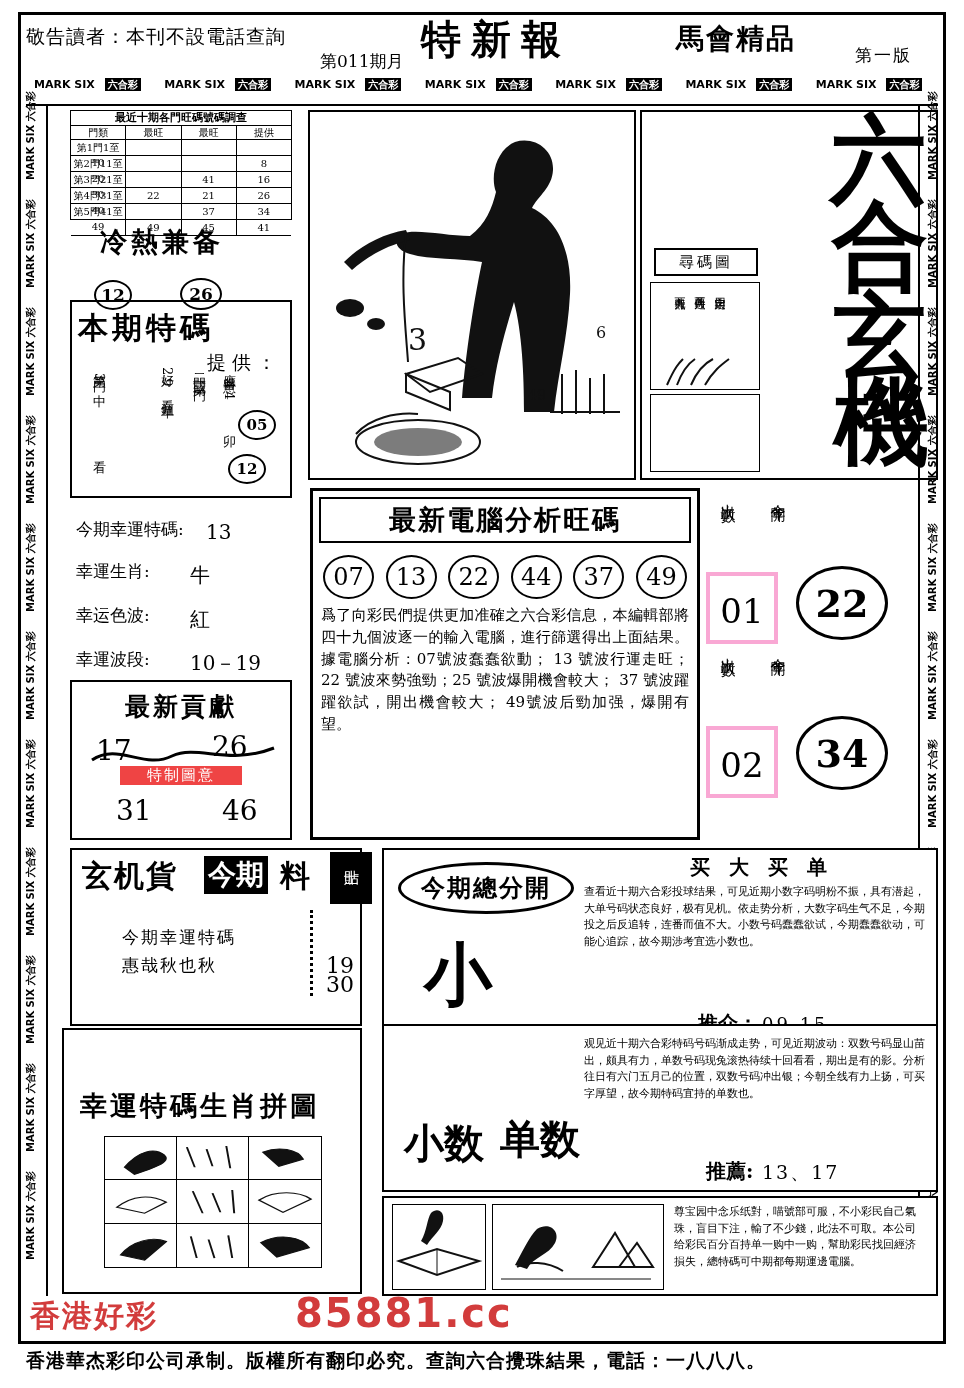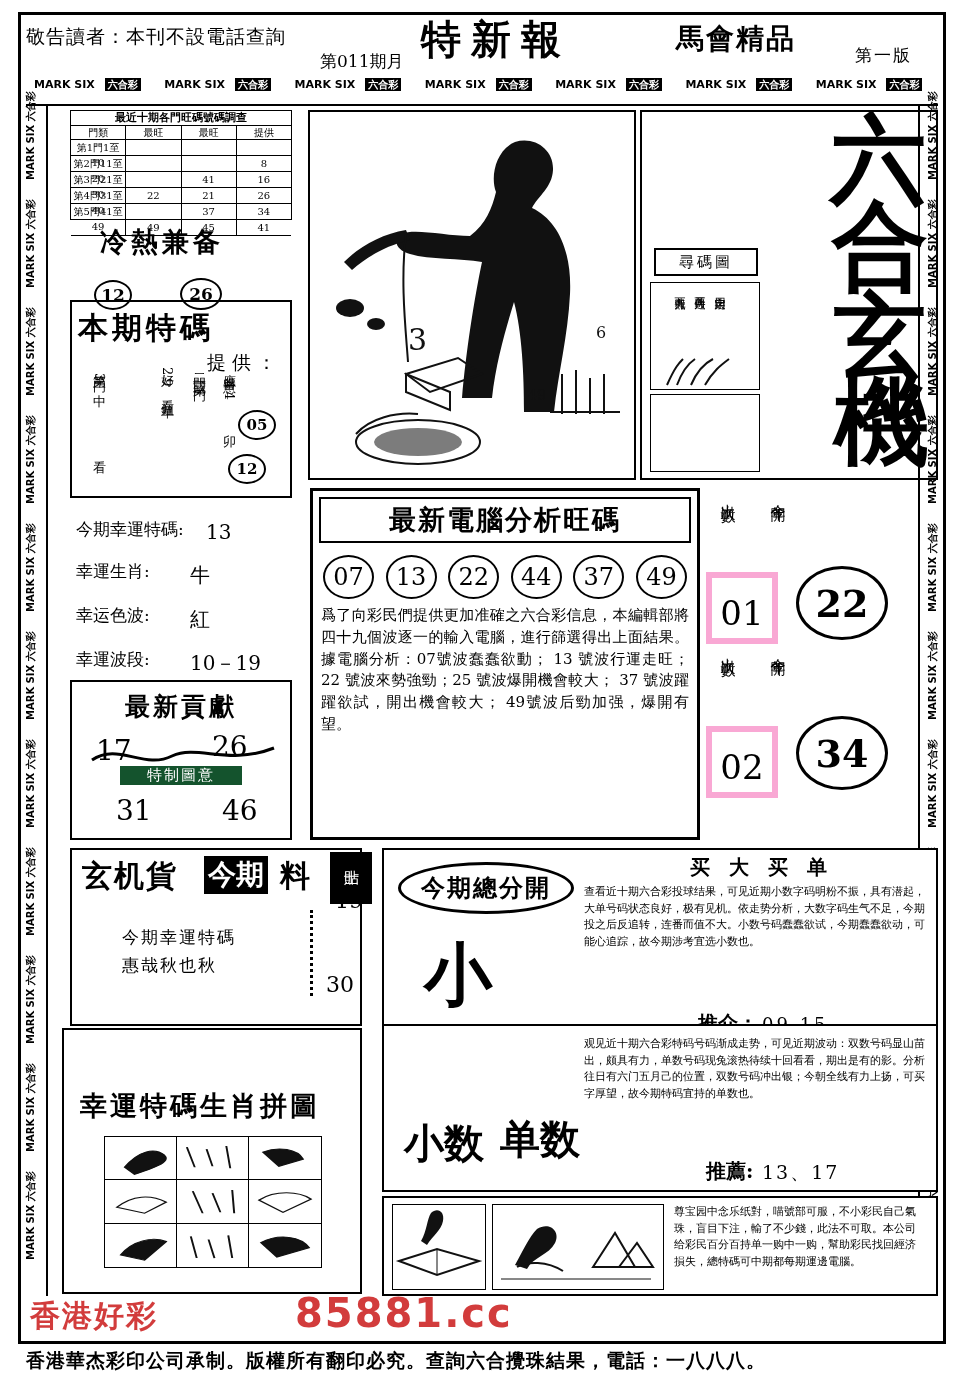--- a/index.html
+++ b/index.html
@@ -66,21 +66,21 @@
   .illus{position:absolute;left:308px;top:110px;width:328px;height:370px;border:2px solid #000;box-sizing:border-box;}
   .bigbrush{position:absolute;left:640px;top:110px;width:298px;height:370px;border:2px solid #000;box-sizing:border-box;}
   .bigbrush .ch{position:absolute;font-family:"DejaVu Serif","Liberation Serif",serif;font-weight:bold;color:#000;}
 
   .analysis{position:absolute;left:310px;top:488px;width:390px;height:352px;border:3px solid #000;box-sizing:border-box;padding:6px;}
   .analysis .ttl{border:2px solid #000;text-align:center;font-size:27px;font-weight:bold;font-family:"DejaVu Serif","Liberation Serif",serif;letter-spacing:2px;padding:3px 0;}
   .balls{display:flex;justify-content:space-between;margin:12px 4px 6px;}
   .ball{width:47px;height:40px;border:2px solid #000;border-radius:50%;display:flex;align-items:center;justify-content:center;font-size:24px;font-family:"DejaVu Serif","Liberation Serif",serif;}
   .analysis p{margin:4px 2px;font-size:15px;line-height:1.45;font-family:"DejaVu Serif","Liberation Serif",serif;text-align:justify;}
 
-  .statbox{position:absolute;border:6px solid #f9a8d4;box-sizing:border-box;}
+  .statbox{position:absolute;border:4px solid #f9a8d4;box-sizing:border-box;}
   .statlab{position:absolute;font-size:15px;font-family:"DejaVu Serif","Liberation Serif",serif;writing-mode:vertical-rl;letter-spacing:2px;}
 
   .oval{border:3px solid #000;border-radius:50%;display:flex;align-items:center;justify-content:center;font-family:"DejaVu Serif","Liberation Serif",serif;font-weight:bold;}
 
   .brushtxt{font-family:"DejaVu Serif","Liberation Serif",serif;font-weight:bold;}
   .handwrite{font-family:"DejaVu Serif","Liberation Serif",serif;font-size:11px;line-height:1.5;}
 
   .footer{position:absolute;left:26px;top:1348px;width:912px;font-size:19px;font-family:"DejaVu Serif","Liberation Serif",serif;font-weight:bold;letter-spacing:1px;white-space:nowrap;}
   .wm{position:absolute;left:30px;top:1296px;font-size:30px;font-weight:bold;color:#d23c3c;font-family:"DejaVu Serif","Liberation Serif",serif;letter-spacing:2px;}
   .wm2{position:absolute;left:295px;top:1290px;font-size:40px;font-weight:bold;color:#d23c3c;font-family:"DejaVu Sans","Liberation Sans",sans-serif;letter-spacing:2px;}
@@ -215,39 +215,39 @@
       <div class="kv" style="left: 76px; top: 648px;">幸運波段:</div>
       <div class="kv kvval" style="left: 190px; top: 650px;">10－19</div>
     </div>
 
   <div class="newcontrib">
     <h3>最新貢獻</h3>
     <div style="position:absolute;left:24px;top:52px;font-size:28px;" class="hx">17</div>
     <div style="position:absolute;left:140px;top:48px;font-size:28px;" class="hx">26</div>
     <div style="position:absolute;left:44px;top:112px;font-size:28px;" class="hx">31</div>
     <div style="position:absolute;left:150px;top:112px;font-size:28px;" class="hx">46</div>
-    <div style="position:absolute;left:48px;top:84px;width:122px;background:#14532d;color:#fff;font-size:15px;letter-spacing:2px;" class="hx">特制圖意</div>
+    <div style="position:absolute;left:48px;top:84px;width:122px;background:#ef4444;color:#fff;font-size:15px;letter-spacing:2px;" class="hx">特制圖意</div>
     <svg style="position:absolute;left:16px;top:58px;" width="190" height="32" viewBox="0 0 190 32">
       <path d="M4,20 C30,2 56,30 84,16 C110,4 140,26 186,8" fill="none" stroke="#000" stroke-width="3"></path>
     </svg>
   </div>
 
   <div class="xuanji">
     <div class="brushtxt" style="position:absolute;left:10px;top:6px;font-size:30px;letter-spacing:2px;">玄机貨</div>
     <div style="position:absolute;left:132px;top:6px;background:#000;color:#fff;font-size:28px;font-weight:bold;padding:0 4px;" class="hx">今期</div>
     <div class="brushtxt" style="position:absolute;left:208px;top:6px;font-size:30px;">料</div>
     <div class="hx" style="position:absolute;left:50px;top:76px;font-size:17px;letter-spacing:2px;">今期幸運特碼</div>
     <div class="hx" style="position:absolute;left:50px;top:104px;font-size:17px;letter-spacing:2px;">惠哉秋也秋</div>
   </div>
 
   <div class="box" style="left:330px;top:852px;width:42px;height:52px;border-width:2px;background:#000;">
     <div style="color:#fff;font-size:15px;writing-mode:vertical-rl;margin:4px auto;text-align:center;" class="hx">貼士</div>
   </div>
   <div class="dotline" style="left:310px;top:910px;height:86px;"></div>
-  <div class="hx" style="position:absolute;left:326px;top:888px;font-size:22px;margin-left:9px;">19</div>
+  <div class="hx" style="position:absolute;left:326px;top:953px;font-size:22px;">19</div>
   <div class="hx" style="position:absolute;left:326px;top:972px;font-size:22px;">30</div>
 
   <div class="lucky">
     <div class="brushtxt" style="position:absolute;left:16px;top:58px;font-size:27px;letter-spacing:3px;white-space:nowrap;">幸運特碼生肖拼圖</div>
   </div>
   <div class="grid9" id="puzzle-grid">
       <div><svg width="100%" height="100%" viewBox="0 0 72 84" preserveAspectRatio="none">
           <path d="M20,60 C34,28 50,20 60,36 C68,50 46,64 30,74 Z" fill="#111" stroke="#111" stroke-width="2"></path>
         </svg></div>
       <div><svg width="100%" height="100%" viewBox="0 0 72 84" preserveAspectRatio="none">

